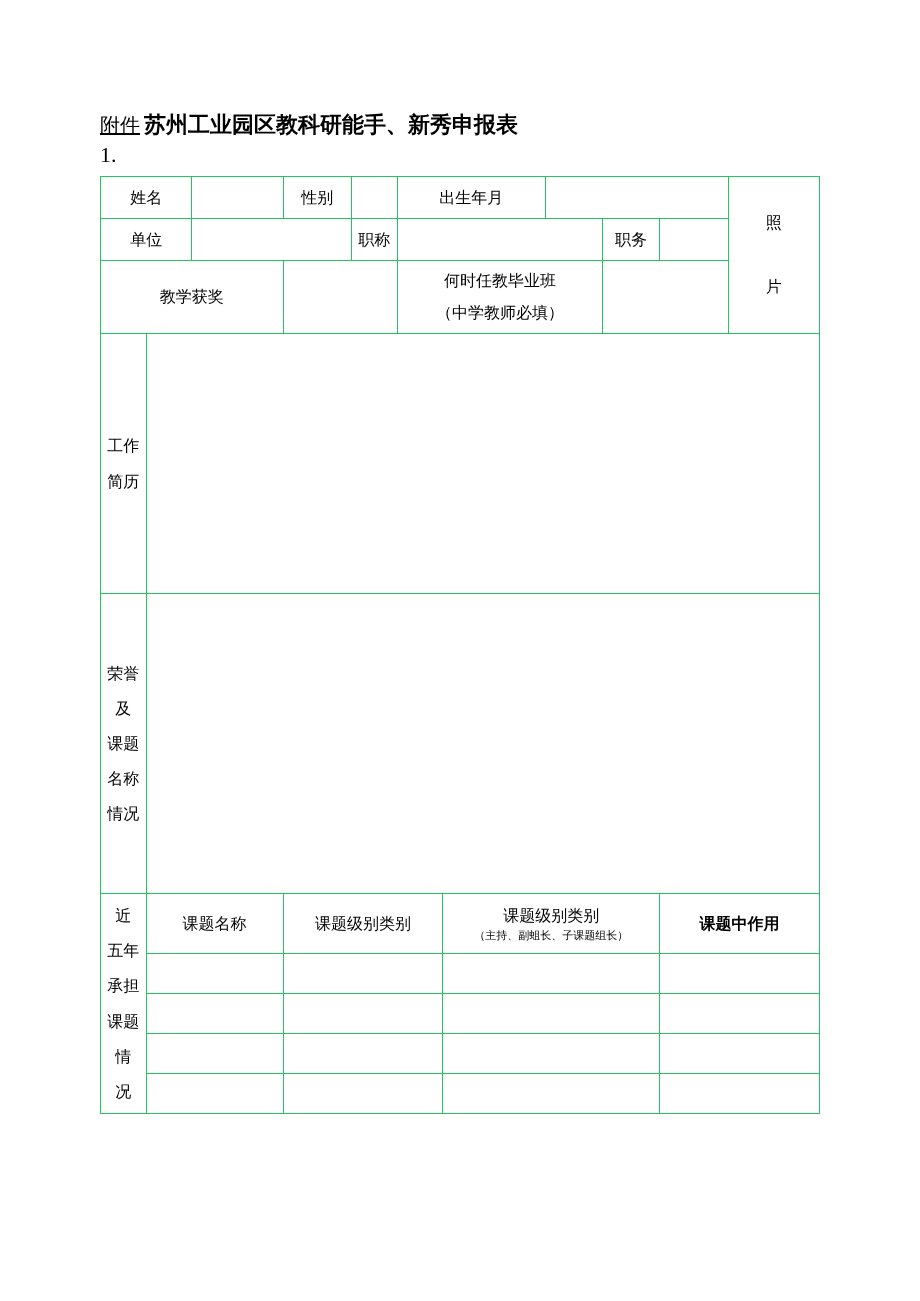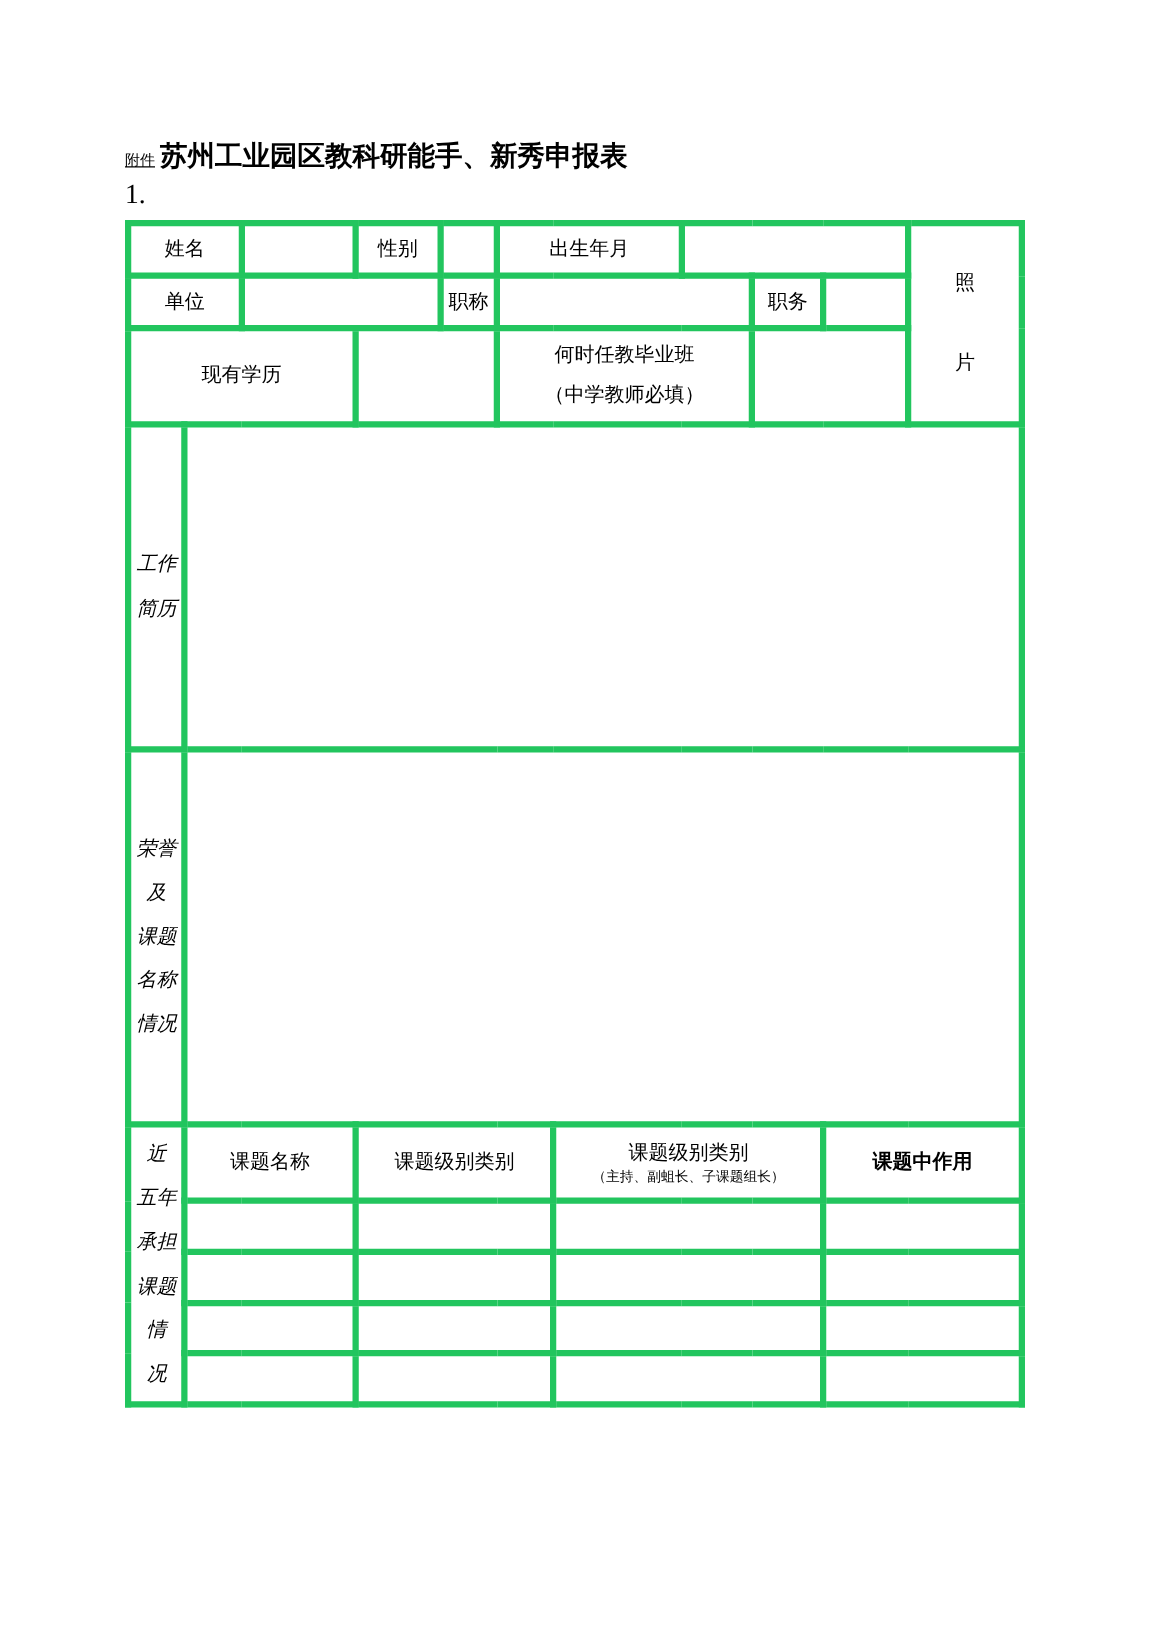--- a/index.html
+++ b/index.html
@@ -12,21 +12,21 @@
       font-size: 16px;
       color: #000;
       background: #fff;
       width: 920px;
       padding: 110px 100px 50px 100px;
     }
     .header-area {
       margin-bottom: 8px;
     }
     .attachment-label {
-      font-size: 12px;
+      font-size: 20px;
       display: inline;
       text-decoration: underline;
     }
     .title {
       font-size: 22px;
       font-weight: bold;
       display: inline-block;
     }
     .number-line {
       margin-top: 2px;
@@ -58,21 +58,21 @@
       font-size: 16px;
       line-height: 1.6;
       margin-top: 2px;
     }
     table {
       border-collapse: collapse;
       width: 100%;
       table-layout: fixed;
     }
     td {
-      border: 5px solid #22c55e;
+      border: 1px solid #22c55e;
       text-align: center;
       vertical-align: middle;
       font-size: 16px;
       padding: 4px 2px;
       line-height: 1.5;
     }
     .row-h1 {
       height: 42px;
     }
     .row-h2 {
@@ -102,21 +102,20 @@
     .small-note {
       font-size: 11px;
       line-height: 1.3;
       display: block;
     }
     .bold {
       font-weight: bold;
     }
     .vlabel {
       line-height: 2.2;
-      font-style: italic;
     }
   </style>
 </head>
 <body>
 
 <div class="header-area">
   <div>
     <span class="attachment-label">附件</span>
     <span class="title">苏州工业园区教科研能手、新秀申报表</span>
   </div>
@@ -157,21 +156,21 @@
   <tr class="row-h2">
     <td colspan="2">单位</td>
     <td colspan="2"></td>
     <td>职称</td>
     <td colspan="3"></td>
     <td>职务</td>
     <td></td>
   </tr>
 
   <tr class="row-h3">
-    <td colspan="3">现有学历</td>
+    <td colspan="3">教学获奖</td>
     <td colspan="2"></td>
     <td colspan="3" class="double-line">
       <span>何时任教毕业班</span><br>
       <span>（中学教师必填）</span>
     </td>
     <td colspan="2"></td>
   </tr>
 
   <tr class="row-big1">
     <td class="vlabel">

